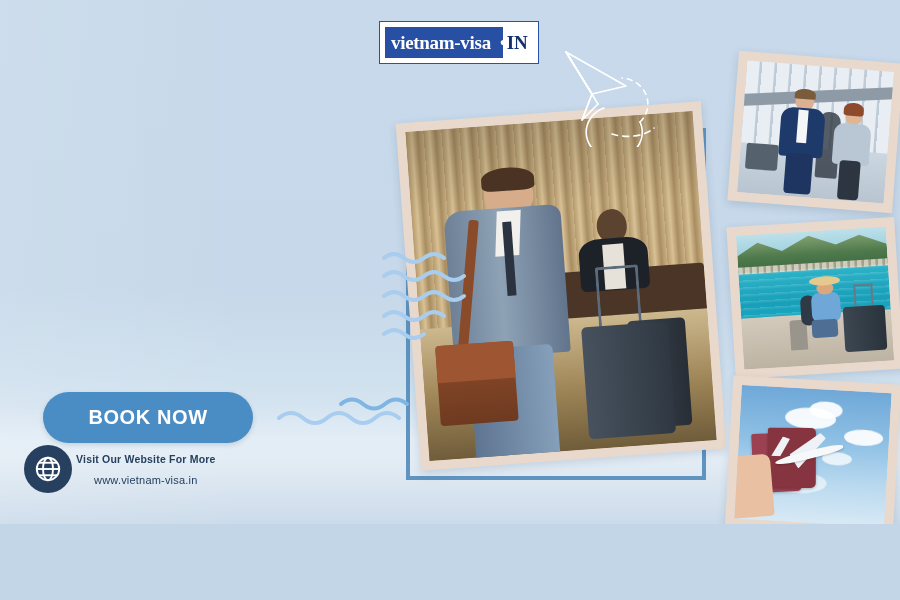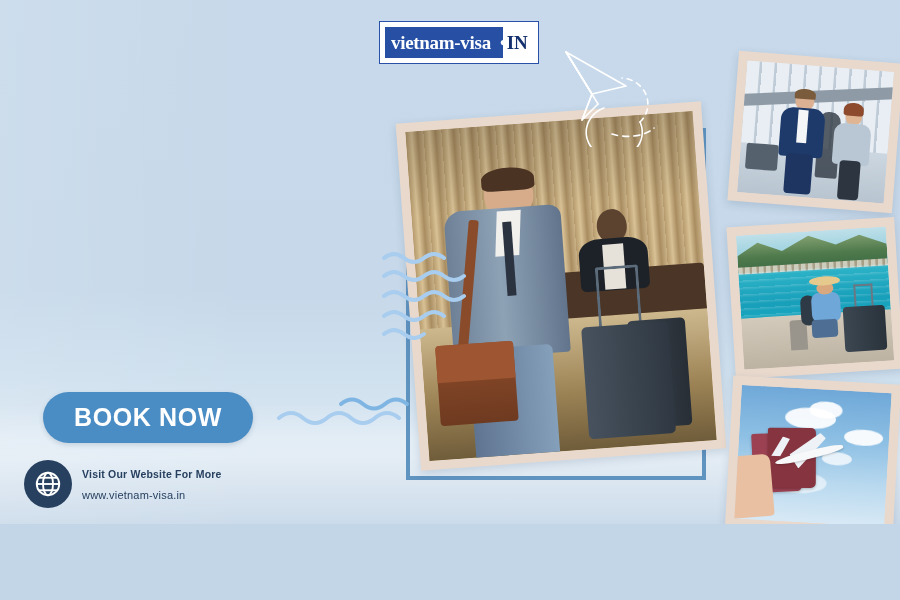--- a/index.html
+++ b/index.html
@@ -118,34 +118,35 @@
     left: 43px;
     top: 392px;
     width: 210px;
     height: 51px;
     border: none;
     border-radius: 26px;
     background: #4a8cc4;
     color: #ffffff;
     font-family: "Liberation Sans", sans-serif;
     font-weight: 700;
-    font-size: 25px;
+    font-size: 20px;
     letter-spacing: 0.6px;
     cursor: pointer;
     box-shadow: 0 2px 5px rgba(40,70,105,0.18);
   }
 
   
   .footer {
     position: absolute;
     left: 24px;
-    top: 460px;
+    top: 445px;
     display: flex;
     align-items: center;
-    gap: 10px;
+    gap: 4px;
+    text-align: center;
   }
   .globe-badge {
     width: 48px;
     height: 48px;
     border-radius: 50%;
     background: #27405f;
     display: flex;
     align-items: center;
     justify-content: center;
     flex: none;

